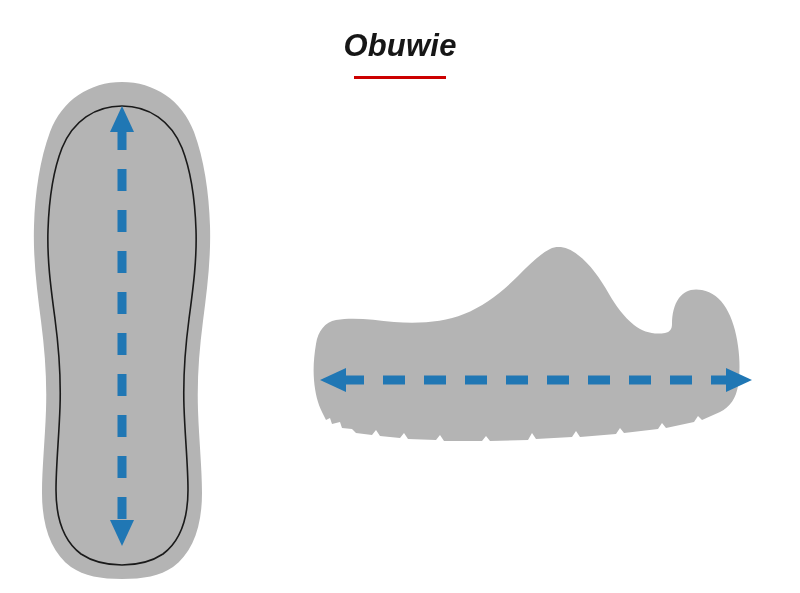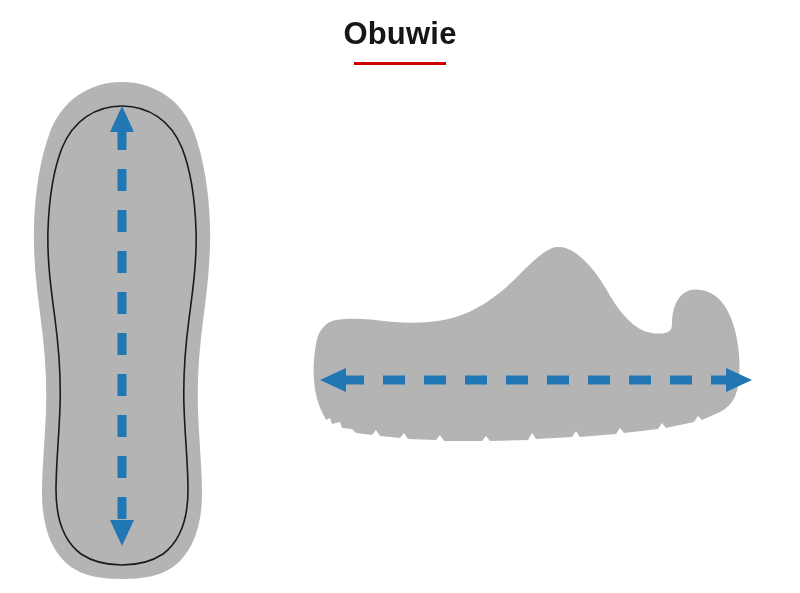--- a/index.html
+++ b/index.html
@@ -31,25 +31,26 @@
     left: 0;
     top: 16px;
     width: 800px;
     text-align: center;
   }
 
   #page-title {
     display: block;
     font-family: "Liberation Sans", sans-serif;
     font-weight: bold;
+    font-style: italic;
     font-size: 31px;
     line-height: 36px;
     letter-spacing: 0.2px;
     color: #161616;
-    margin: 0;
+    margin: 12px;
   }
 
   #title-rule {
     display: block;
     width: 92px;
     height: 3px;
     margin: 10px auto 0 auto;
     background: #CC0000;
   }
 

